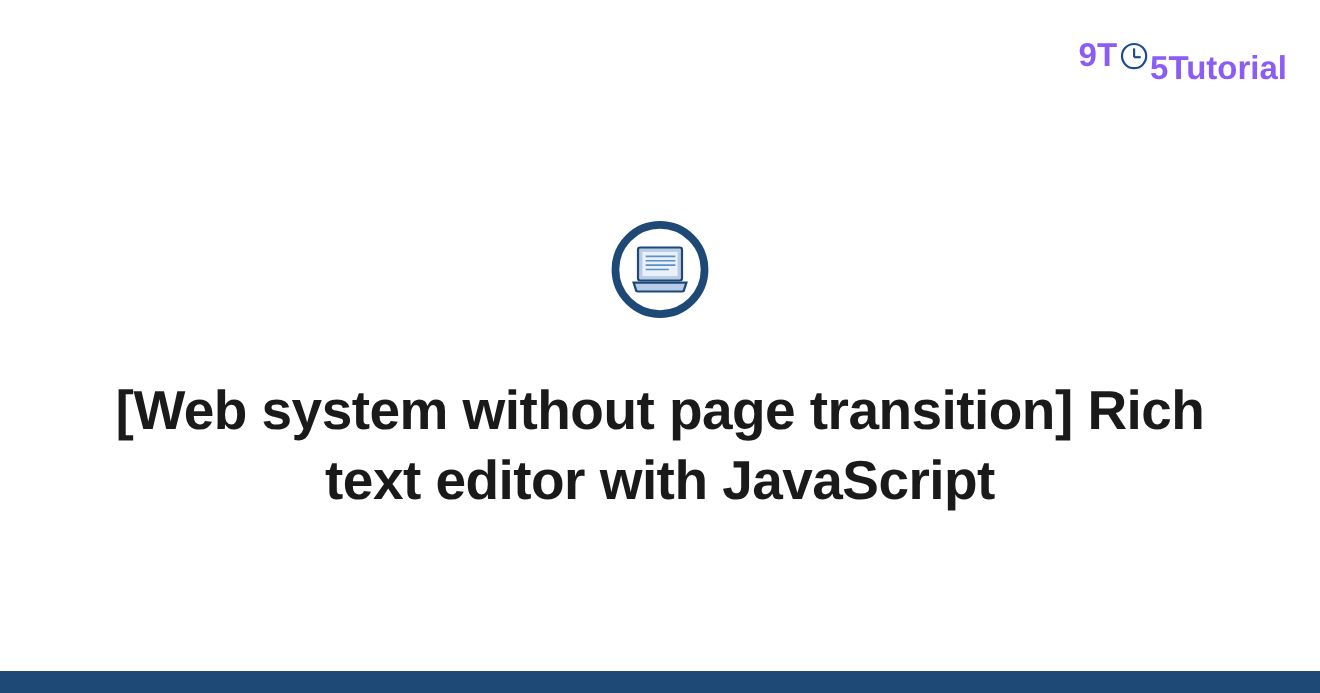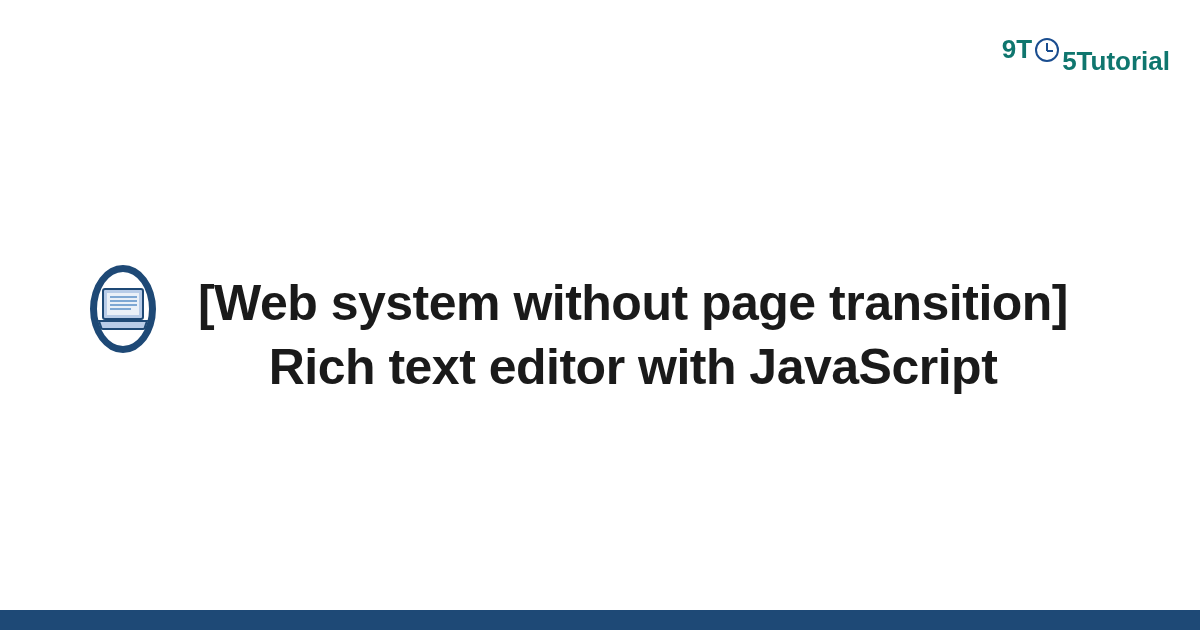--- a/index.html
+++ b/index.html
@@ -14,23 +14,23 @@
       background: #ffffff;
       position: relative;
       overflow: hidden;
     }
     .header-logo {
       position: absolute;
       top: 22px;
       right: 30px;
       display: flex;
       align-items: center;
-      font-size: 26px;
+      font-size: 30px;
       font-weight: 500;
-      color: #0f766e;
+      color: #8b5cf6;
       gap: 2px;
     }
     .logo-9t {
       font-weight: 600;
     }
     .logo-clock {
       display: inline-flex;
       width: 24px;
       height: 24px;
       border: 2.5px solid #1a4d8f;
@@ -62,21 +62,21 @@
       font-weight: 600;
       margin-top: 24px;
     }
     .content {
       position: absolute;
       top: 0;
       left: 0;
       width: 100%;
       height: 100%;
       display: flex;
-      flex-direction: row;
+      flex-direction: column;
       align-items: center;
       justify-content: center;
       padding: 0 90px;
       padding-top: 40px;
     }
     .icon-circle {
       width: 88px;
       height: 88px;
       border: 7px solid #1e4976;
       border-radius: 50%;

